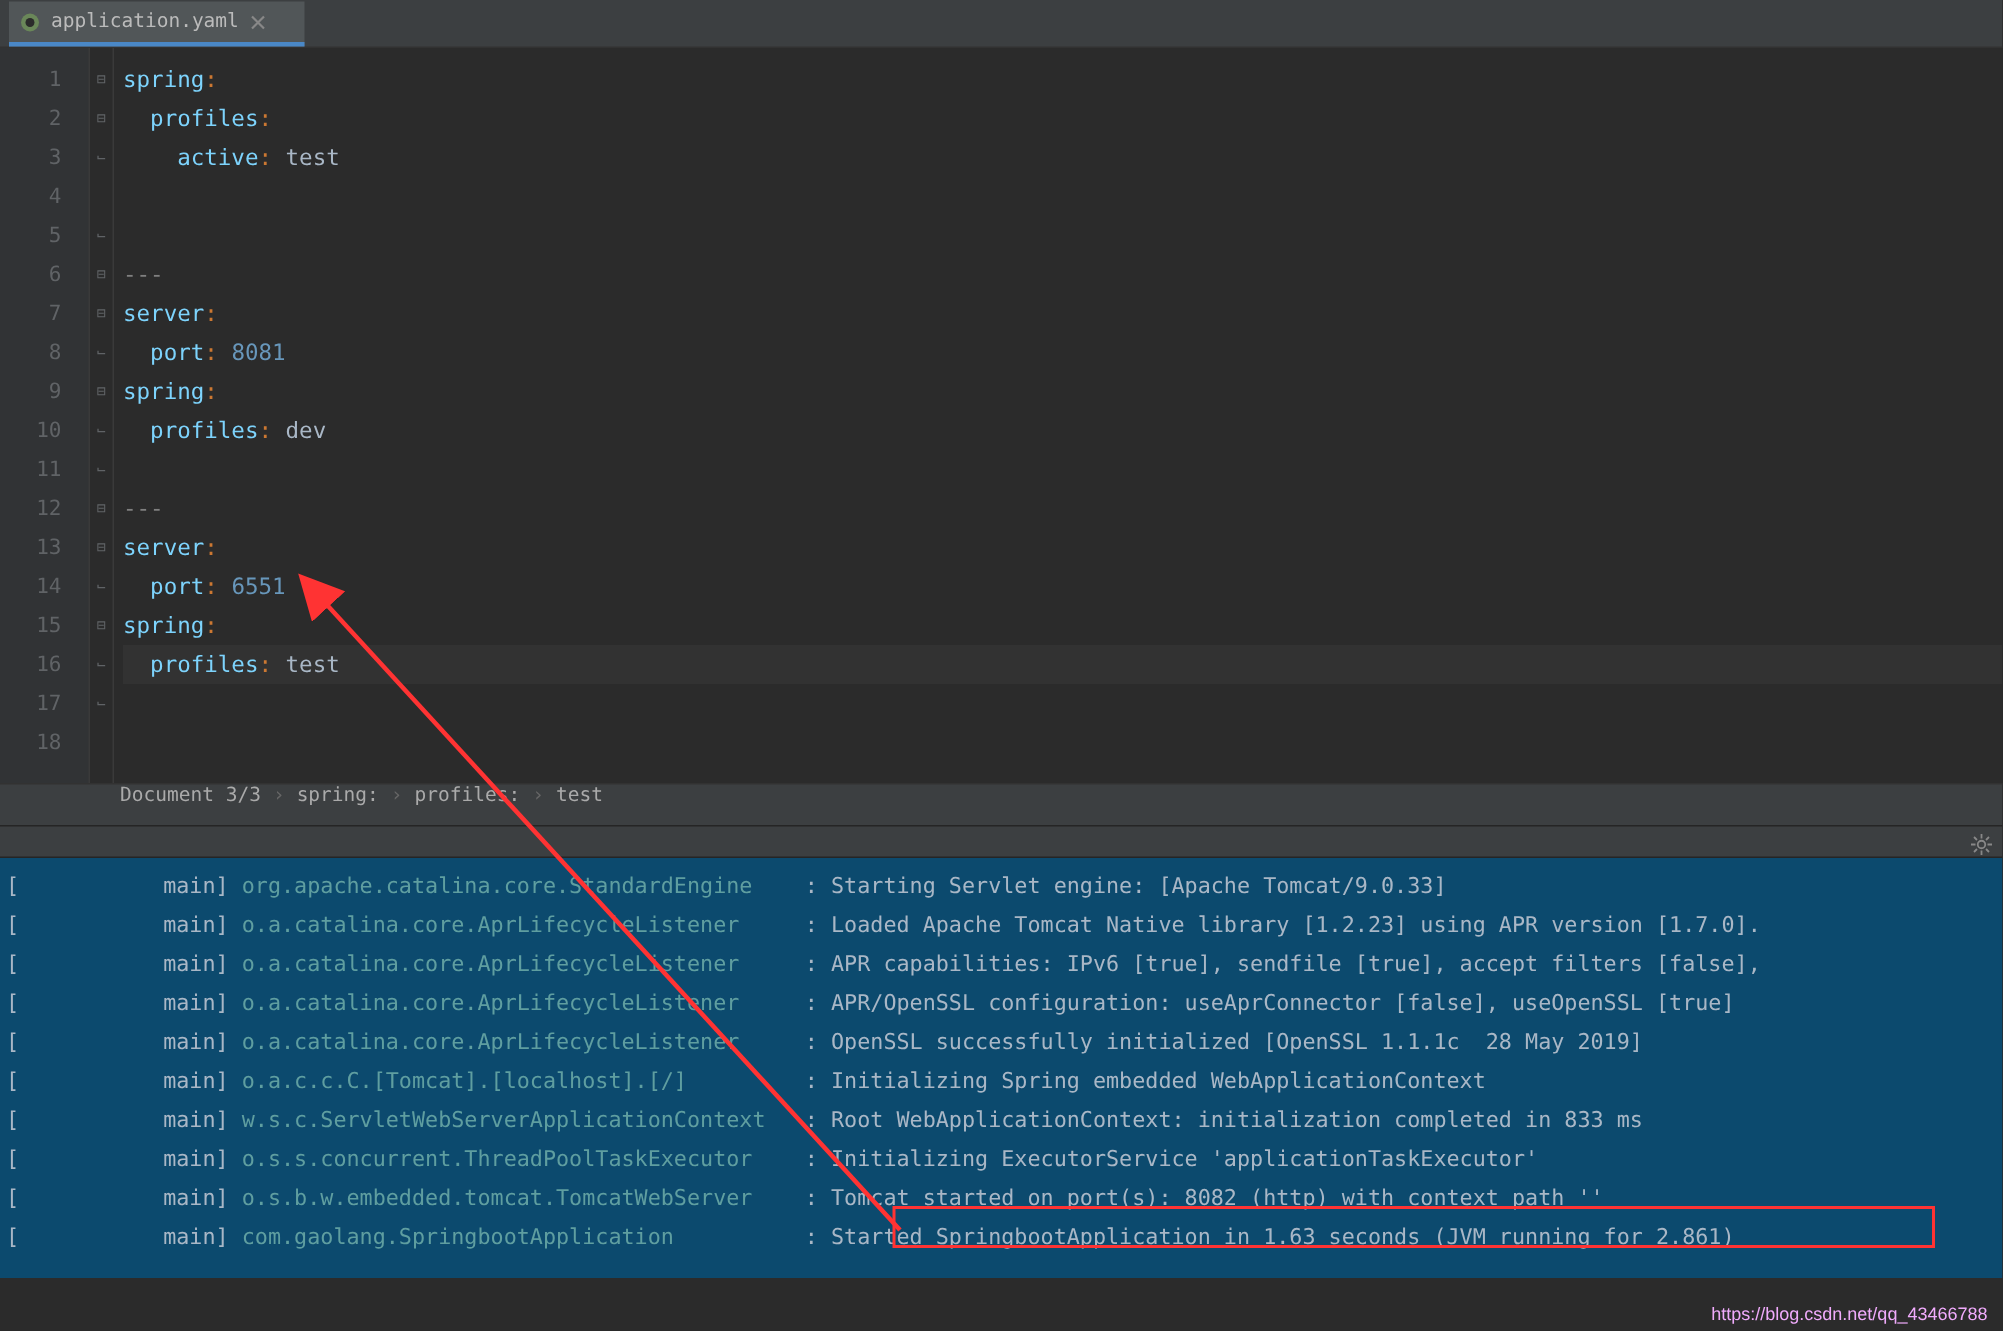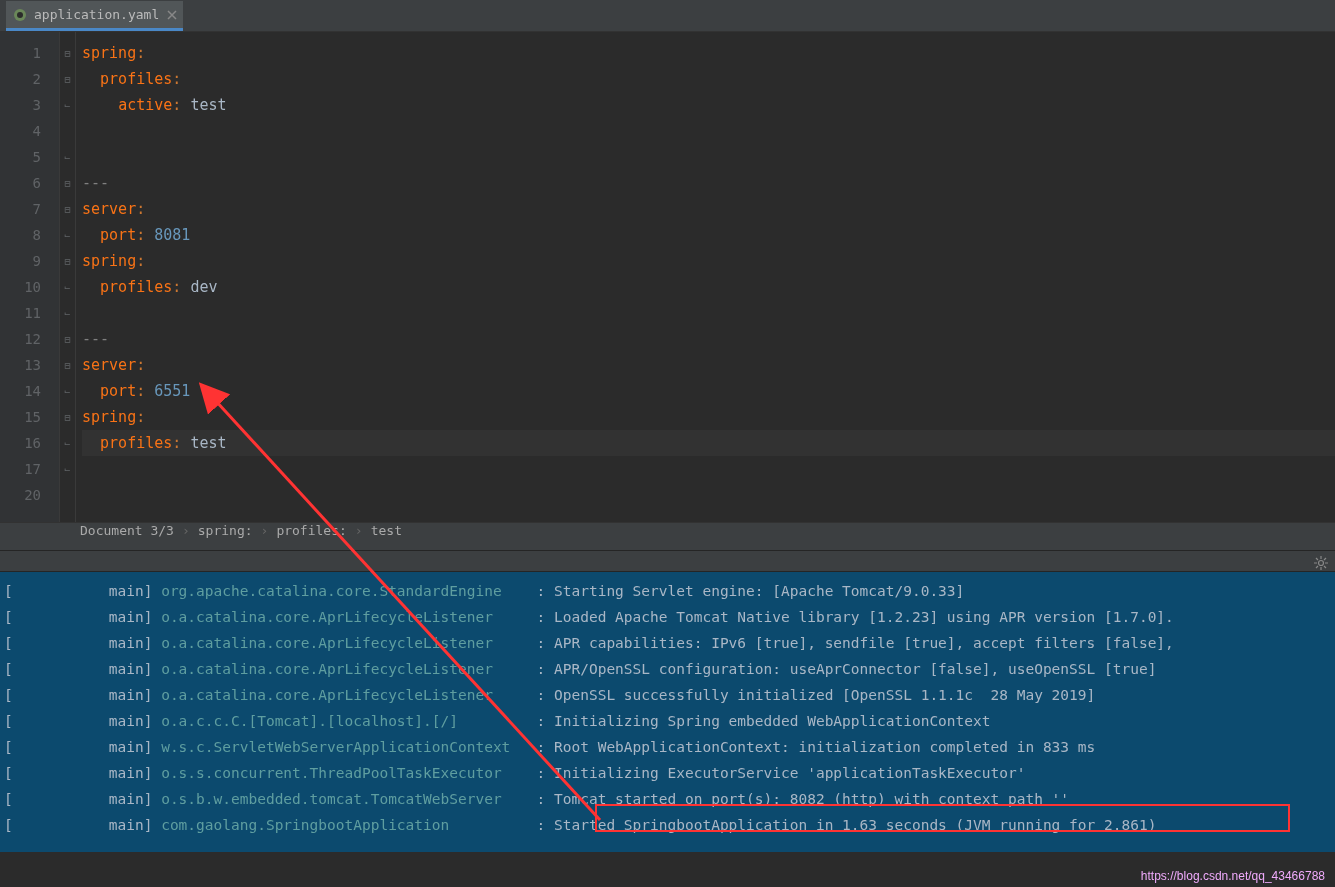--- a/index.html
+++ b/index.html
@@ -17,21 +17,21 @@
     background: #3c3f41;
     display: flex;
     align-items: flex-end;
     border-bottom: 1px solid #323232;
   }
   .tab {
     height: 30px;
     background: #515658;
     display: flex;
     align-items: center;
-    padding: 0 4px 0 6px;
+    padding: 0 24px 0 6px;
     border-bottom: 3px solid #4a88c7;
     font-size: 13px;
     color: #bbbbbb;
     gap: 6px;
     margin-left: 6px;
   }
   .tab-icon {
     width: 16px;
     height: 16px;
     display: inline-flex;
@@ -86,21 +86,21 @@
     font-size: 15px;
   }
   .code-line {
     height: 26px;
     line-height: 26px;
     white-space: pre;
   }
   .code-line.hl {
     background: #323232;
   }
-  .key { color: #f97316; }
+  .key { color: #7dd3fc; }
   .punct { color: #cc7832; }
   .val { color: #a9b7c6; }
   .num { color: #6897bb; }
   .sep { color: #808080; }
   .breadcrumb {
     height: 28px;
     background: #3c3f41;
     display: flex;
     align-items: flex-start;
     padding-left: 80px;
@@ -203,21 +203,21 @@
     <div class="line-num">8</div>
     <div class="line-num">9</div>
     <div class="line-num">10</div>
     <div class="line-num">11</div>
     <div class="line-num">12</div>
     <div class="line-num">13</div>
     <div class="line-num">14</div>
     <div class="line-num">15</div>
     <div class="line-num">16</div>
     <div class="line-num">17</div>
-    <div class="line-num">20</div>
+    <div class="line-num">18</div>
   </div>
   <div class="fold-col">
     <div class="fold-mark">⊟</div>
     <div class="fold-mark">⊟</div>
     <div class="fold-mark">⌙</div>
     <div class="fold-mark"></div>
     <div class="fold-mark">⌙</div>
     <div class="fold-mark">⊟</div>
     <div class="fold-mark">⊟</div>
     <div class="fold-mark">⌙</div>

